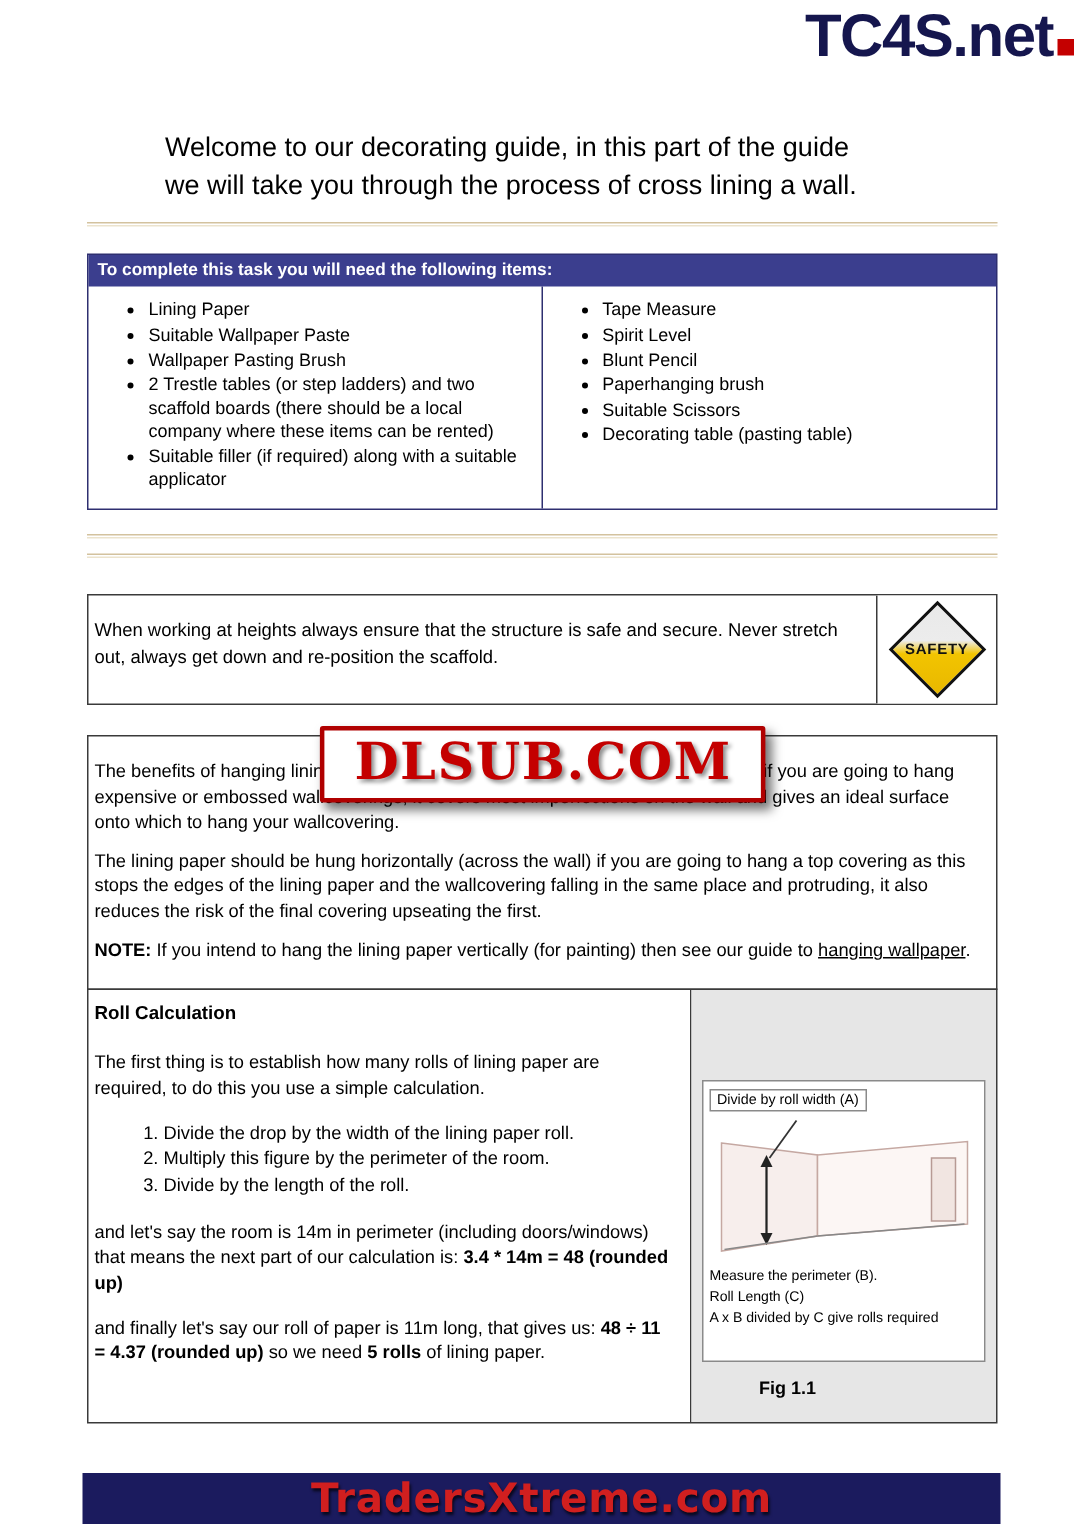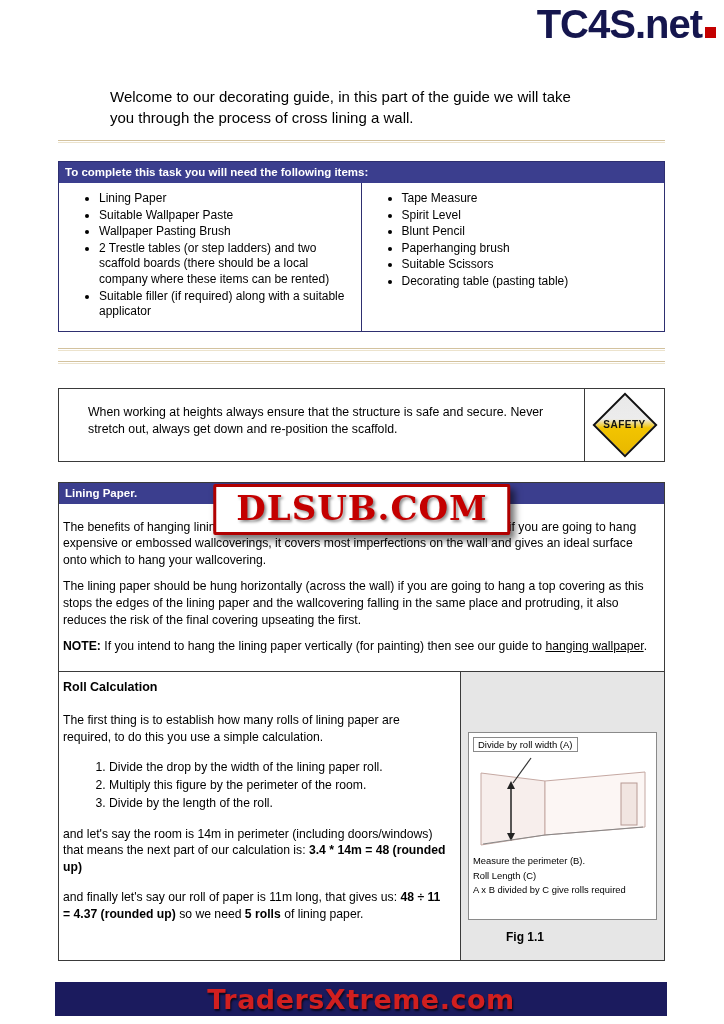--- a/index.html
+++ b/index.html
@@ -13,42 +13,42 @@
 
   
   .site-logo {
     text-align:right; padding:2px 8px 0 0;
     font-size:40px; font-weight:bold; color:#15164e; letter-spacing:-1px;
     line-height:1.1;
   }
   .logo-red-square { display:inline-block; width:11px; height:11px; background:#c40000; margin-left:3px; }
 
   
-  .intro { margin:40px 0 0 52px; width:480px; font-size:15px; line-height:1.4; }
+  .intro { margin:40px 0 0 52px; width:480px; font-size:18px; line-height:1.4; }
 
   
   .divider { height:3px; border-top:1px solid #d3c29e; border-bottom:1px solid #ece3cd; }
   .divider.d1 { margin-top:12px; }
   .divider.d2 { margin-top:16px; }
   .divider.d3 { margin-top:10px; }
 
   
   .items-table { margin-top:18px; border:1px solid #2e2f70; }
   .bar {
     background:#3b3e8e; color:#fff; font-weight:bold;
     font-size:11.5px; padding:3px 6px; line-height:1.3;
   }
   .items-body { display:flex; }
   .items-col { width:50%; padding:6px 6px 10px 2px; }
   .items-col.left { border-right:1px solid #2e2f70; }
   .items-col ul { margin:2px 0 0 0; padding-left:38px; }
   .items-col li { margin:1px 0; font-size:12px; line-height:1.3; }
 
   
-  .safety-box { margin-top:24px; border:1px solid #3a3a3a; display:flex; min-height:74px;padding-left:25px; }
+  .safety-box { margin-top:24px; border:1px solid #3a3a3a; display:flex; min-height:74px; }
   .safety-text { flex:1; padding:15px 12px 10px 4px; font-size:12.3px; line-height:1.42; }
   .safety-icon-cell {
     width:80px; border-left:1px solid #3a3a3a; position:relative;
     display:flex; align-items:center; justify-content:center; background:#fff;
   }
   .safety-diamond {
     width:46px; height:46px; transform:rotate(45deg);
     background:linear-gradient(135deg,#e9e9e9 0%, #ececec 40%, #f2c400 55%, #e8b800 100%);
     border:2px solid #111;
   }
@@ -150,21 +150,20 @@
 
     <div class="safety-box">
       <div class="safety-text">When working at heights always ensure that the structure is safe and secure. Never stretch out, always get down and re-position the scaffold.</div>
       <div class="safety-icon-cell">
         <div class="safety-diamond"></div>
         <span class="safety-word">SAFETY</span>
       </div>
     </div>
 
     <div class="section">
-      <div class="bar">Lining Paper.</div>
       <div class="lining-body">
         <p>The benefits of hanging lining paper are great for getting the best finish, especially if you are going to hang expensive or embossed wallcoverings, it covers most imperfections on the wall and gives an ideal surface onto which to hang your wallcovering.</p>
         <p>The lining paper should be hung horizontally (across the wall) if you are going to hang a top covering as this stops the edges of the lining paper and the wallcovering falling in the same place and protruding, it also reduces the risk of the final covering upseating the first.</p>
         <p><b>NOTE:</b><span> If you intend to hang the lining paper vertically (for painting) then see our guide to </span><span class="link">hanging wallpaper</span><span>.</span></p>
       </div>
     </div>
 
     <div class="calc-section">
       <div class="calc-left">
         <div class="calc-heading">Roll Calculation</div>

